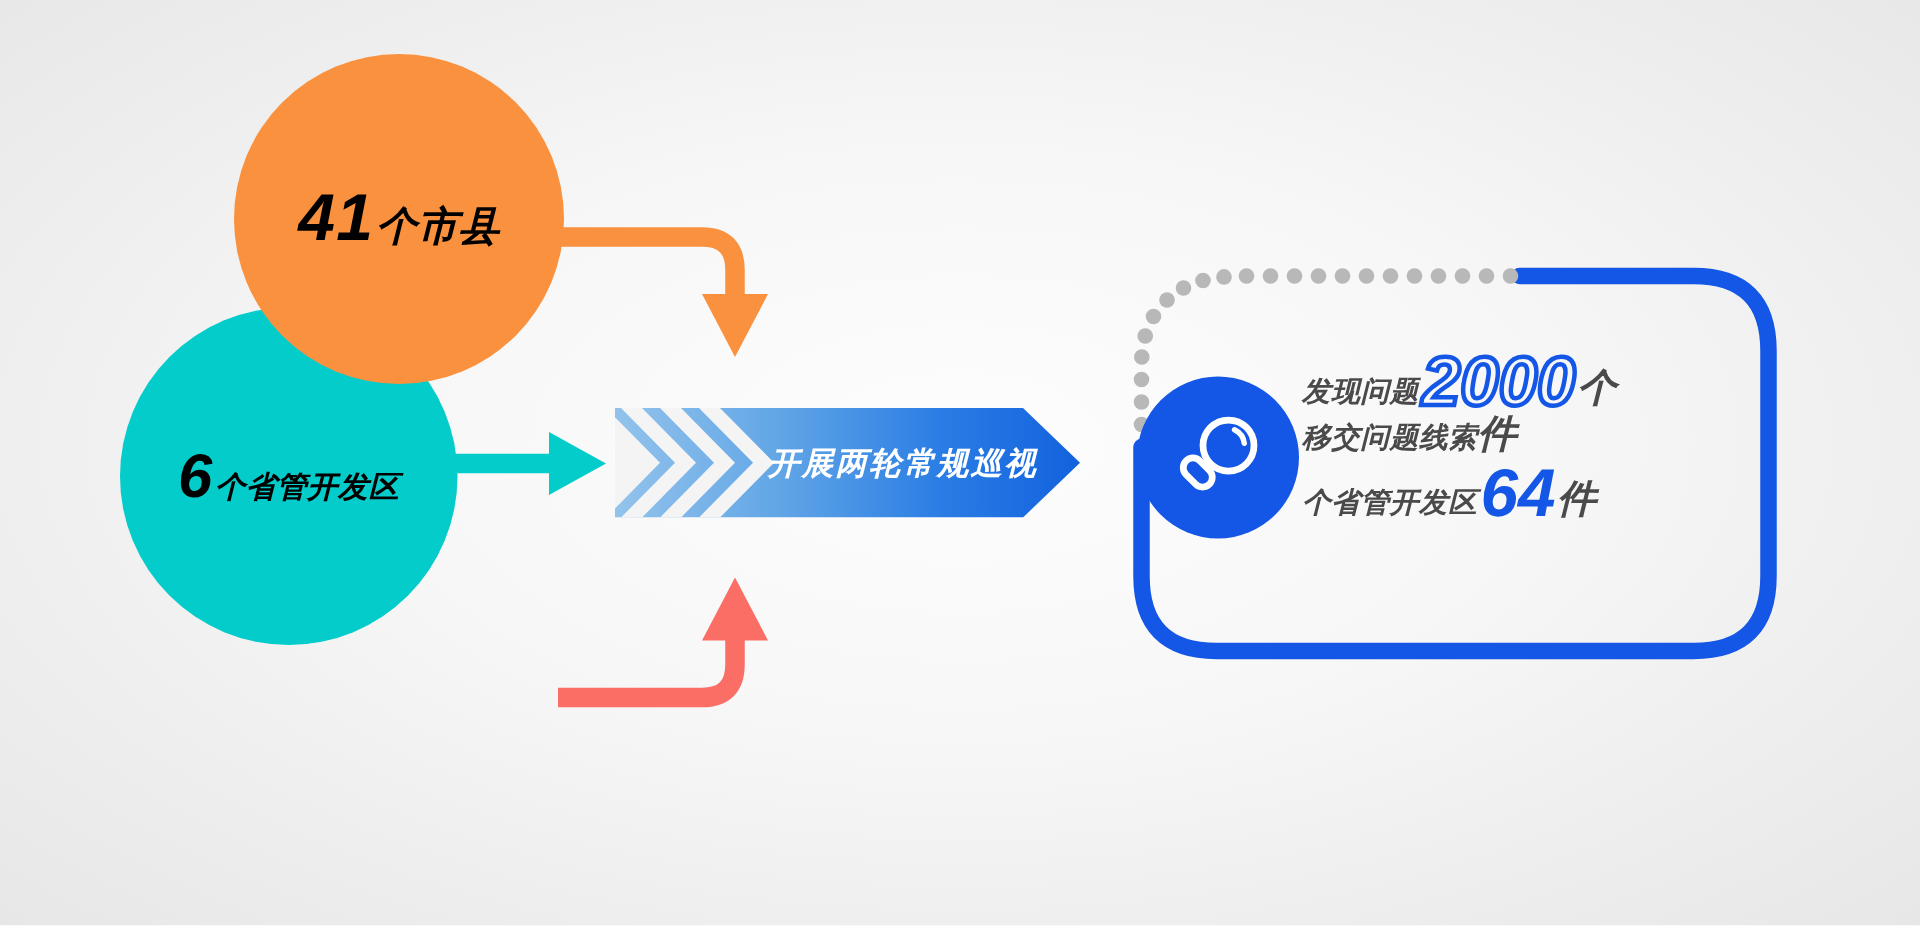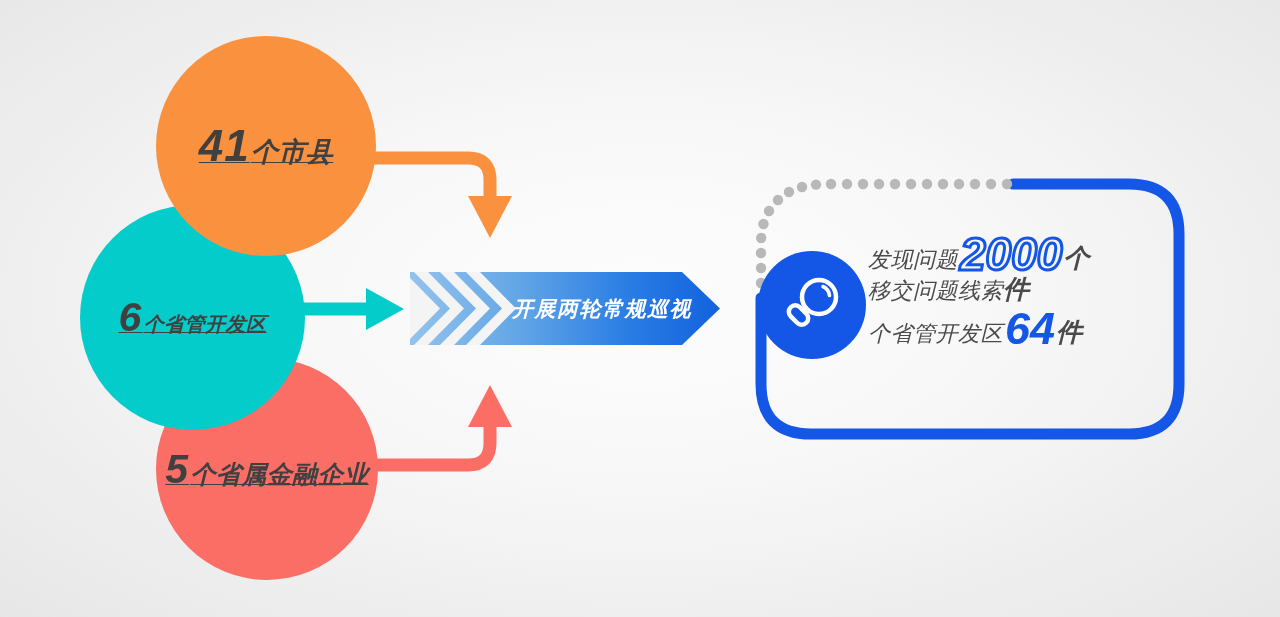--- a/index.html
+++ b/index.html
@@ -27,28 +27,27 @@
   }
   
   .bubble {
     position: absolute;
     border-radius: 50%;
     display: flex;
     align-items: center;
     justify-content: center;
   }
   .bubble-label {
-    color: #404040;
+    color: #000000;
     white-space: nowrap;
     font-style: italic;
     font-weight: bold;
     letter-spacing: 0.5px;
     text-align: left;
     line-height: 1;
-    text-decoration: underline;
   }
   .bubble-num {
     font-size: 44px;
     font-weight: bold;
     letter-spacing: 1px;
     margin-right: 1px;
   }
   .bubble-unit {
     font-size: 27px;
     font-weight: bold;
@@ -114,22 +113,22 @@
   }
   .result-line {
     display: flex;
     align-items: baseline;
     white-space: nowrap;
     font-style: italic;
     line-height: 1.02;
   }
   .result-label {
     color: #4a4a4a;
-    font-size: 22px;
-    font-weight: normal;
+    font-size: 19px;
+    font-weight: bold;
     letter-spacing: 0.5px;
   }
   .result-value {
     font-size: 45px;
     font-weight: bold;
     letter-spacing: 0px;
     margin: 0 1px 0 2px;
     position: relative;
     top: 3px;
   }
@@ -173,25 +172,20 @@
       <path d="M 300 309 H 372" stroke="#04cccb" stroke-width="13" fill="none"></path>
       <polygon points="404,309 366,288 366,330" fill="#04cccb"></polygon>
     </g>
 
     <g>
       <path d="M 372 465 H 468 Q 490 465 490 443 V 424" stroke="#fa6e66" stroke-width="13" fill="none" stroke-linecap="butt"></path>
       <polygon points="490,385 468,427 512,427" fill="#fa6e66"></polygon>
     </g>
   </svg>
 
-  <div class="bubble" id="bubble-finance">
-    <div class="bubble-label">
-      <span class="bubble-num">5</span><span class="bubble-unit">个省属金融企业</span>
-    </div>
-  </div>
 
   <div class="bubble" id="bubble-zones">
     <div class="bubble-label">
       <span class="bubble-num">6</span><span class="bubble-unit">个省管开发区</span>
     </div>
   </div>
 
   <div class="bubble" id="bubble-cities">
     <div class="bubble-label">
       <span class="bubble-num">41</span><span class="bubble-unit">个市县</span>

